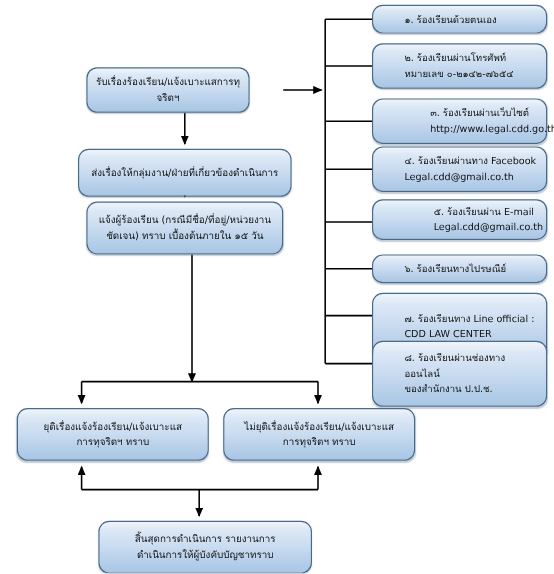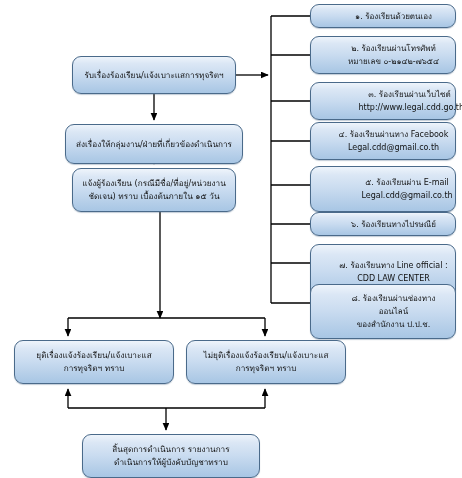--- a/index.html
+++ b/index.html
@@ -46,39 +46,39 @@
     font-size: 8.2px;
     line-height: 13px;
     padding: 2px 5px;
   }
   .node .txt {
     display: block;
     width: 100%;
     white-space: pre-line;
   }
   
-  #n-receive   { left: 72px;  top: 56px;  width: 164px; height: 38px; }
+  #n-receive   { left: 72px;  top: 56px;  width: 136px; height: 38px; }
   #n-forward   { left: 65px;  top: 124px; width: 178px; height: 40px; }
   #n-notify    { left: 72px;  top: 168px; width: 164px; height: 44px; }
   #n-close     { left: 14px;  top: 340px; width: 160px; height: 44px; }
   #n-notclose  { left: 186px; top: 340px; width: 160px; height: 44px; }
   #n-final     { left: 82px;  top: 434px; width: 178px; height: 44px; }
 
   
   .ch {
     left: 310px;
     width: 146px;
     font-size: 8px;
   }
-  .ch .txt { text-align: center; padding-left: 4px; margin-left: 17px; }
+  .ch .txt { text-align: left; padding-left: 4px; margin-left: 17px; }
   #ch-1 { top: 4px;   height: 24px; }
   #ch-2 { top: 36px;  height: 38px; }
   #ch-3 { top: 82px;  height: 38px; padding-left: 37px; }
   #ch-4 { top: 122px; height: 38px; }
-  #ch-5 { top: 166px; height: 46px; padding-left: 32px; }
+  #ch-5 { top: 166px; height: 34px; padding-left: 32px; }
   #ch-6 { top: 212px; height: 24px; }
   #ch-7 { top: 244px; height: 55px; }
   #ch-8 { top: 284px; height: 55px; }
 </style>
 </head>
 <body>
 
 <div id="chart">
 
   <svg class="connectors" viewBox="0 0 462 478" xmlns="http://www.w3.org/2000/svg">

